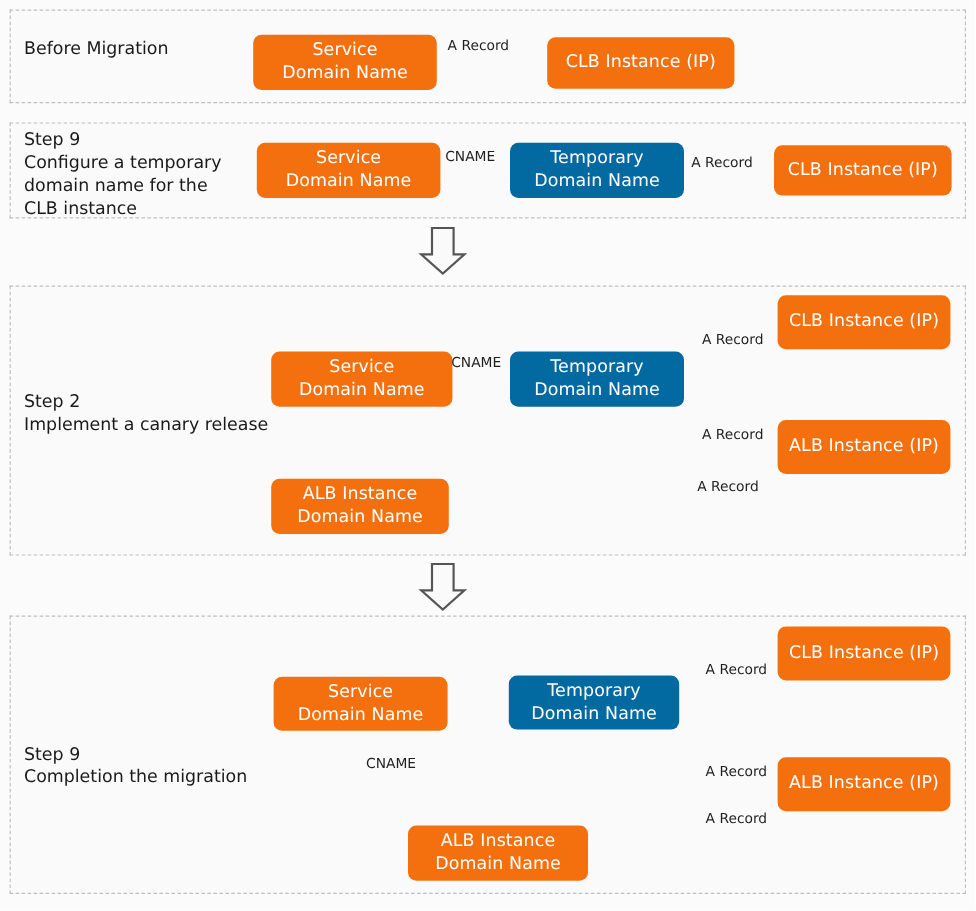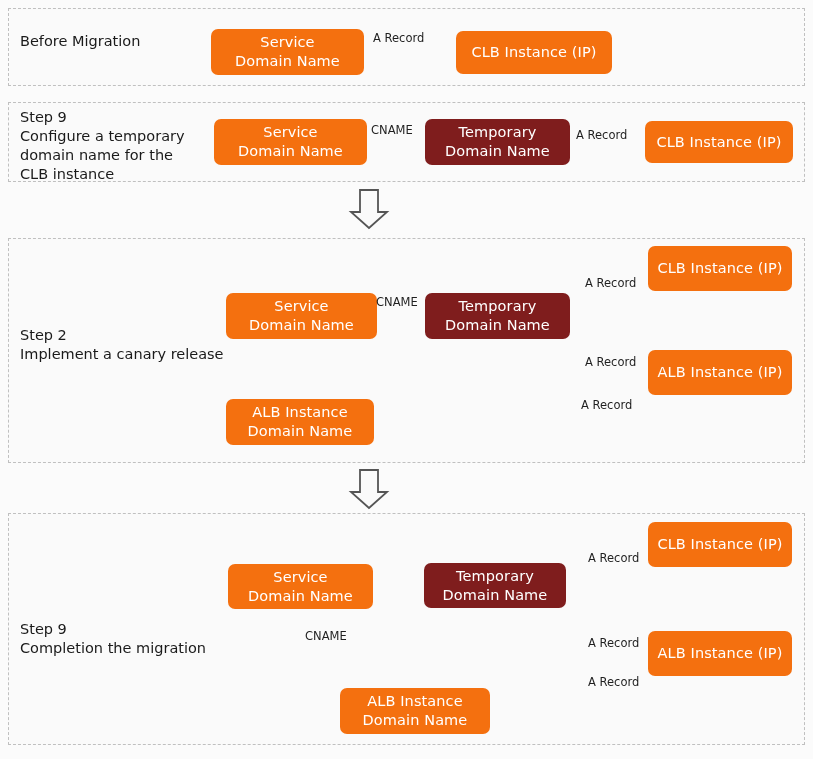--- a/index.html
+++ b/index.html
@@ -40,21 +40,21 @@
     align-items: center;
     justify-content: center;
     text-align: center;
     font-size: 14.5px;
     line-height: 19px;
     white-space: pre-line;
     letter-spacing: .1px;
     font-family: "DejaVu Sans", "Liberation Sans", sans-serif;
   }
   .node.orange { background: #f4700f; }
-  .node.yellow { background: #7f1d1d; }
+  .node.yellow { background: #0369a1; }
   .edge-label {
     position: absolute;
     color: #1f1f1f;
     font-size: 11.5px;
     line-height: 13px;
     white-space: nowrap;
     font-family: "DejaVu Sans", "Liberation Sans", sans-serif;
   }
   svg.wires {
     position: absolute;

